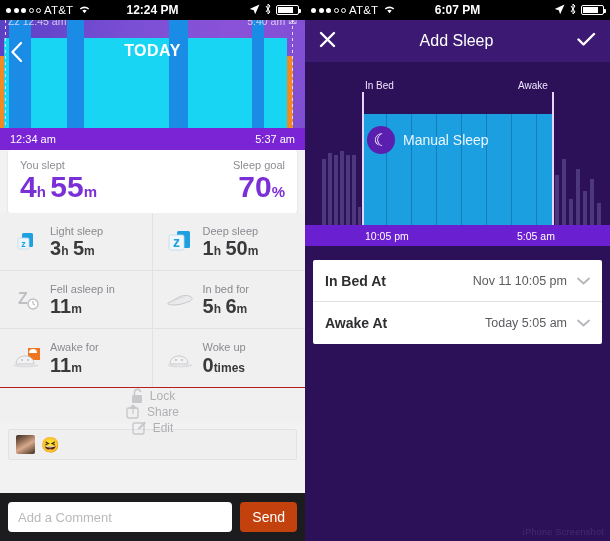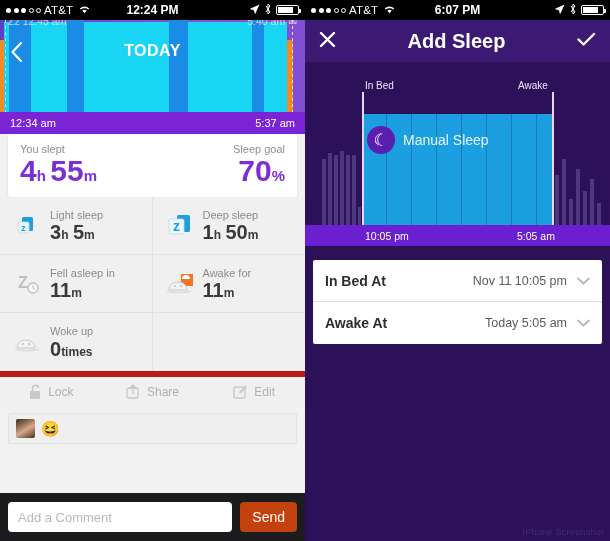--- a/index.html
+++ b/index.html
@@ -29,21 +29,21 @@
     font-size: 12px; font-weight: bold; pointer-events: none;
   }
   .sb-right { margin-left: auto; display: flex; align-items: center; gap: 4px; position: relative; z-index: 2;}
   .batt { width: 23px; height: 10px; border: 1px solid #fff; border-radius: 2px; position: relative; }
   .batt::after { content:""; position:absolute; right:-3px; top:3px; width:2px; height:4px; background:#fff; border-radius:0 1px 1px 0;}
   .batt i { position:absolute; left:1px; top:1px; bottom:1px; width:70%; background:#fff; display:block;}
 
   
   .left { background: #f2f2f2; }
   .sleepchart-wrap {
-    position: relative; height: 92px;
+    position: relative; height: 108px;
     background: linear-gradient(105deg,#5b3fc4 0%,#7a4fd4 40%,#8a52d8 70%,#7e4ed2 100%);
     overflow: hidden;
     text-decoration: underline;
   }
   .chart-top-labels {
     position: absolute; top: -8px; left: 0; right: 0; height: 18px;
     display: flex; justify-content: space-between; padding: 0 8px;
     color: #e8dcf5; font-size: 10.5px; z-index: 4; opacity:.85;
   }
   .ctl { display: flex; align-items: center; gap: 3px; }
@@ -86,22 +86,22 @@
   }
   .stat:nth-child(odd) { border-right: 1px solid #e2e2e2; }
   .stat:nth-child(5), .stat:nth-child(6) { border-bottom: none; }
   .stat-ico { width: 30px; height: 28px; flex: 0 0 30px; position: relative; }
   .stat-txt .lab { color: #8a8a90; font-size: 11px; line-height: 1.1; margin-bottom: 1px;}
   .stat-txt .val { color: #3a3a3c; font-weight: bold; line-height: 1;}
   .stat-txt .val .n { font-size: 20px; }
   .stat-txt .val .u { font-size: 12px; }
 
   .actions {
-    display: flex; background: #f0f0f0; border-top: 6px solid #b91c1c;
-    height: 36px; align-items: center;
+    display: flex; background: #f0f0f0; border-top: 1px solid #b91c1c;
+    height: 36px; align-items: center; flex-direction: column;
   }
   .action { flex: 1; display: flex; align-items: center; justify-content: center; gap: 6px;
     color: #b0b0b4; font-size: 12px; }
 
   .feed { padding: 6px 8px 0; }
   .feed-item { background: #efeff0; border: 1px solid #e2e2e2; border-radius: 2px;
     display: flex; align-items: center; gap: 6px; padding: 5px 7px; }
   .avatar { width: 19px; height: 19px; border-radius: 2px;
     background: linear-gradient(150deg,#3a2a22 0%,#8e6b52 30%,#d8a98c 55%,#41301f 100%); }
   .emoji { font-size: 15px; line-height: 1; }
@@ -119,21 +119,21 @@
     background: #c2410c; color: #fff; border: none; border-radius: 4px;
     height: 30px; padding: 0 12px; font-size: 14px; font-family: "Liberation Sans", sans-serif;
   }
 
   
   .right { background: #2c1159; }
   .nav {
     height: 42px; background: #3c1a73; display: flex; align-items: center;
     justify-content: space-between; padding: 0 14px; color: #fff;
   }
-  .nav-title { font-size: 20px; font-weight: bold; }
+  .nav-title { font-size: 16px; font-weight: normal; }
   .nav-ico { font-size: 18px; line-height: 1; }
 
   .addchart {
     position: relative; height: 145px; margin-top: 18px;
     background: #2c1159; overflow: hidden;
   }
   .ghostbars { position: absolute; left:0; right:0; bottom: 0; height: 100%; }
   .gb { position: absolute; bottom: 0; background: #6b5a9a; opacity: .55; }
   .selection {
     position: absolute; background: #1b9fe0; top: 34px; bottom: 0;
@@ -315,20 +315,35 @@
             </svg>
         </div>
         <div class="stat-txt">
           <div class="lab">Fell asleep in</div>
           <div class="val">
             <span class="n">11</span><span class="u">m</span>
           </div>
         </div>
       </div>
 
+      <div class="stat">
+        <div class="stat-ico">
+          <svg width="30" height="28" viewBox="0 0 30 28">
+              <path d="M3 17c3-1 7-4 11-6s9-2 12 0c2 1 1 3-1 4-4 2-11 4-16 4-4 0-7-1-6-2z" fill="#eaeaec" stroke="#c8c8cc" stroke-width="1"></path>
+              <path d="M8 15c4-2 8-4 12-4" stroke="#d6d6da" stroke-width="1" fill="none"></path>
+            </svg>
+        </div>
+        <div class="stat-txt">
+          <div class="lab">In bed for</div>
+          <div class="val">
+            <span class="n">5</span><span class="u">h</span>
+            <span class="n">6</span><span class="u">m</span>
+          </div>
+        </div>
+      </div>
 
       <div class="stat">
         <div class="stat-ico">
           <svg width="30" height="28" viewBox="0 0 30 28">
               <rect x="16" y="4" width="12" height="12" fill="#ef7622"></rect>
               <path d="M17 9a4 4 0 0 1 8 0" fill="#fff"></path>
               <path d="M4 20c0-5 4-8 9-8s9 3 9 8z" fill="#f2f2f4" stroke="#c9c9cd" stroke-width="1"></path>
               <path d="M2 21c5 2 19 2 24 0" stroke="#dcdce0" stroke-width="1.6" fill="none"></path>
               <circle cx="10" cy="16" r=".9" fill="#b9b9bd"></circle>
               <circle cx="16" cy="16" r=".9" fill="#b9b9bd"></circle>

